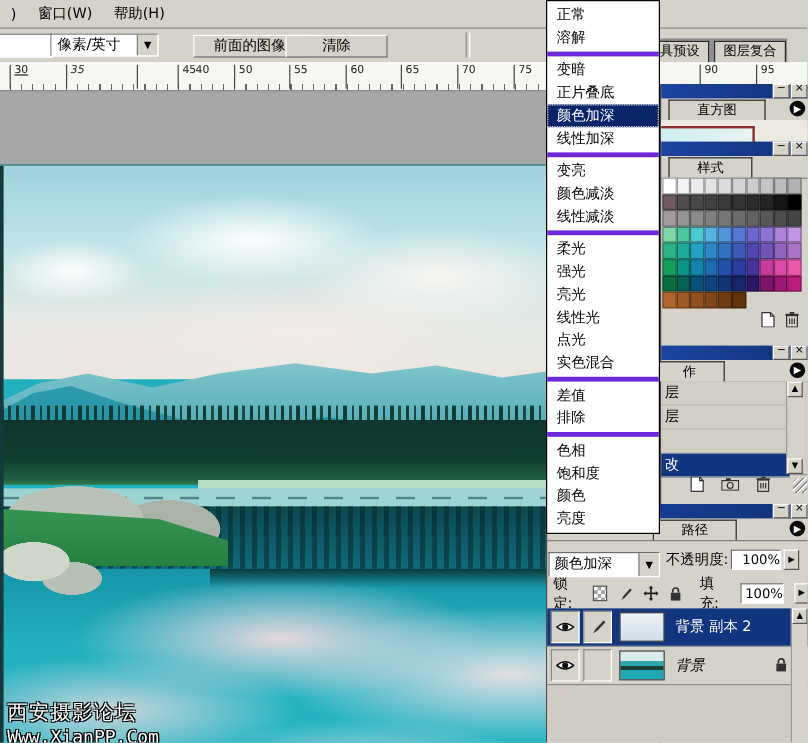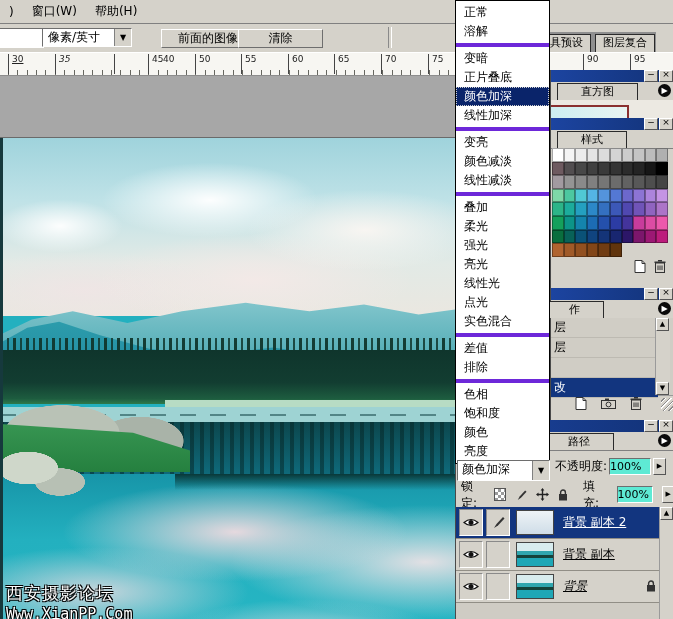--- a/index.html
+++ b/index.html
@@ -114,39 +114,39 @@
     gap:14px;padding-left:24px;box-sizing:border-box;}
   #history-grip{position:absolute;right:0;top:328px;width:13px;height:13px;background:
     repeating-linear-gradient(135deg,transparent 0 2px,#8a8a8a 2px 3px,#fff 3px 4px);}
   
   #layers-panel{left:455px;top:420px;width:218px;height:199px;background:#d5d2ca;border-left:1px solid #4a4a4a;}
   #layers-title{width:218px;}
   #layers-tabrow{width:218px;}
   #layers-tabrow .ptab{margin-left:88px;}
   #opacity-row{position:absolute;left:0;top:32px;width:218px;height:28px;display:flex;align-items:center;
     justify-content:flex-end;gap:2px;padding-right:8px;box-sizing:border-box;font-size:12px;}
-  .spin-box{width:40px;height:15px;border:1px solid;border-color:#6e6e6e #fff #fff #6e6e6e;background:#5eead4;
-    text-align:left;line-height:15px;font-size:11px;}
+  .spin-box{width:40px;height:15px;border:1px solid;border-color:#6e6e6e #fff #fff #6e6e6e;background:#ffffff;
+    text-align:right;line-height:15px;font-size:11px;}
   .spin-arrow{width:11px;height:15px;background:#d5d2ca;border:1px solid;border-color:#fff #555 #555 #fff;
     font-size:7px;line-height:14px;text-align:center;}
   #lock-row{position:absolute;left:0;top:62px;width:218px;height:25px;display:flex;align-items:center;
     gap:9px;padding-left:5px;box-sizing:border-box;}
   #checker-icon{width:11px;height:11px;border:1px solid #555;background:
     linear-gradient(45deg,#9a9a9a 25%,transparent 25%,transparent 75%,#9a9a9a 75%),
     linear-gradient(45deg,#9a9a9a 25%,#fff 25%,#fff 75%,#9a9a9a 75%);
     background-size:6px 6px;background-position:0 0,3px 3px;}
   #layers-list{position:absolute;left:0;top:87px;width:218px;height:112px;background:#cfccc4;}
   .layer-row{position:relative;height:31px;border-bottom:1px solid #918e86;display:flex;align-items:center;background:#d5d2ca;}
   .layer-row.selected{background:#12357f;color:#fff;}
   .lcell{width:22px;height:25px;margin-left:3px;background:#d5d2ca;border:1px solid;border-color:#8a8a8a #fff #fff #8a8a8a;
     display:flex;align-items:center;justify-content:center;}
   .lthumb{width:38px;height:25px;margin-left:6px;border:1px solid #444;box-sizing:border-box;}
   .thumb-landscape{background:linear-gradient(180deg,#d8ecee 0 34%,#2fa6ae 34% 52%,#14423a 52% 66%,#1fa7b6 66% 100%);}
   .thumb-light{background:linear-gradient(180deg,#eef3f6,#cfdde8);}
-  .lname{margin-left:9px;white-space:nowrap;text-decoration:underline;}
+  .lname{margin-left:9px;white-space:nowrap;}
   .lname.italic{font-style:italic;}
   .row-lock{position:absolute;right:18px;top:9px;}
   #layers-scroll{left:203px;top:87px;width:14px;height:112px;}
   #history-scroll{left:104px;top:248px;width:14px;height:77px;}
   
   #blend-menu{left:455px;top:0;width:95px;background:#fff;border:1px solid #000;box-sizing:border-box;z-index:50;}
   .menu-section{border-bottom:4px solid #6d28d9;padding:2px 0;}
   .menu-section:last-child{border-bottom:none;}
   .menu-item{height:19px;line-height:19px;padding-left:8px;white-space:nowrap;}
   .menu-item.selected{background:#0a246a;color:#fff;outline:1px dotted #cfcfcf;outline-offset:-1px;}
@@ -449,31 +449,20 @@
         </div>
         <div class="layer-row">
           <span class="lcell">
             <svg width="16" height="11" viewBox="0 0 16 11">
               <path d="M1 5.5 Q8 -0.5 15 5.5 Q8 11.5 1 5.5 Z" fill="#fff" stroke="#111" stroke-width="1.2"></path>
               <circle cx="8" cy="5.5" r="2.5" fill="#111"></circle>
             </svg>
           </span>
           <span class="lcell"></span>
           <span class="lthumb thumb-landscape"></span>
-          <span class="lname">背景 副本</span>
-        </div>
-        <div class="layer-row">
-          <span class="lcell">
-            <svg width="16" height="11" viewBox="0 0 16 11">
-              <path d="M1 5.5 Q8 -0.5 15 5.5 Q8 11.5 1 5.5 Z" fill="#fff" stroke="#111" stroke-width="1.2"></path>
-              <circle cx="8" cy="5.5" r="2.5" fill="#111"></circle>
-            </svg>
-          </span>
-          <span class="lcell"></span>
-          <span class="lthumb thumb-landscape"></span>
           <span class="lname italic">背景</span>
           <span class="row-lock">
             <svg width="10" height="12" viewBox="0 0 10 12">
               <rect x="1" y="5" width="8" height="6.5" fill="#333"></rect>
               <path d="M2.6 5 V3.4 a2.4 2.4 0 0 1 4.8 0 V5" fill="none" stroke="#333" stroke-width="1.4"></path>
             </svg>
           </span>
         </div>
       </div>
     <div id="layers-scroll" class="scroll abs">
@@ -491,21 +480,20 @@
         <div class="menu-item">正片叠底</div>
         <div class="menu-item selected">颜色加深</div>
         <div class="menu-item">线性加深</div>
       </div>
       <div class="menu-section">
         <div class="menu-item">变亮</div>
         <div class="menu-item">颜色减淡</div>
         <div class="menu-item">线性减淡</div>
       </div>
       <div class="menu-section">
-        <div class="menu-item">叠加</div>
         <div class="menu-item">柔光</div>
         <div class="menu-item">强光</div>
         <div class="menu-item">亮光</div>
         <div class="menu-item">线性光</div>
         <div class="menu-item">点光</div>
         <div class="menu-item">实色混合</div>
       </div>
       <div class="menu-section">
         <div class="menu-item">差值</div>
         <div class="menu-item">排除</div>

